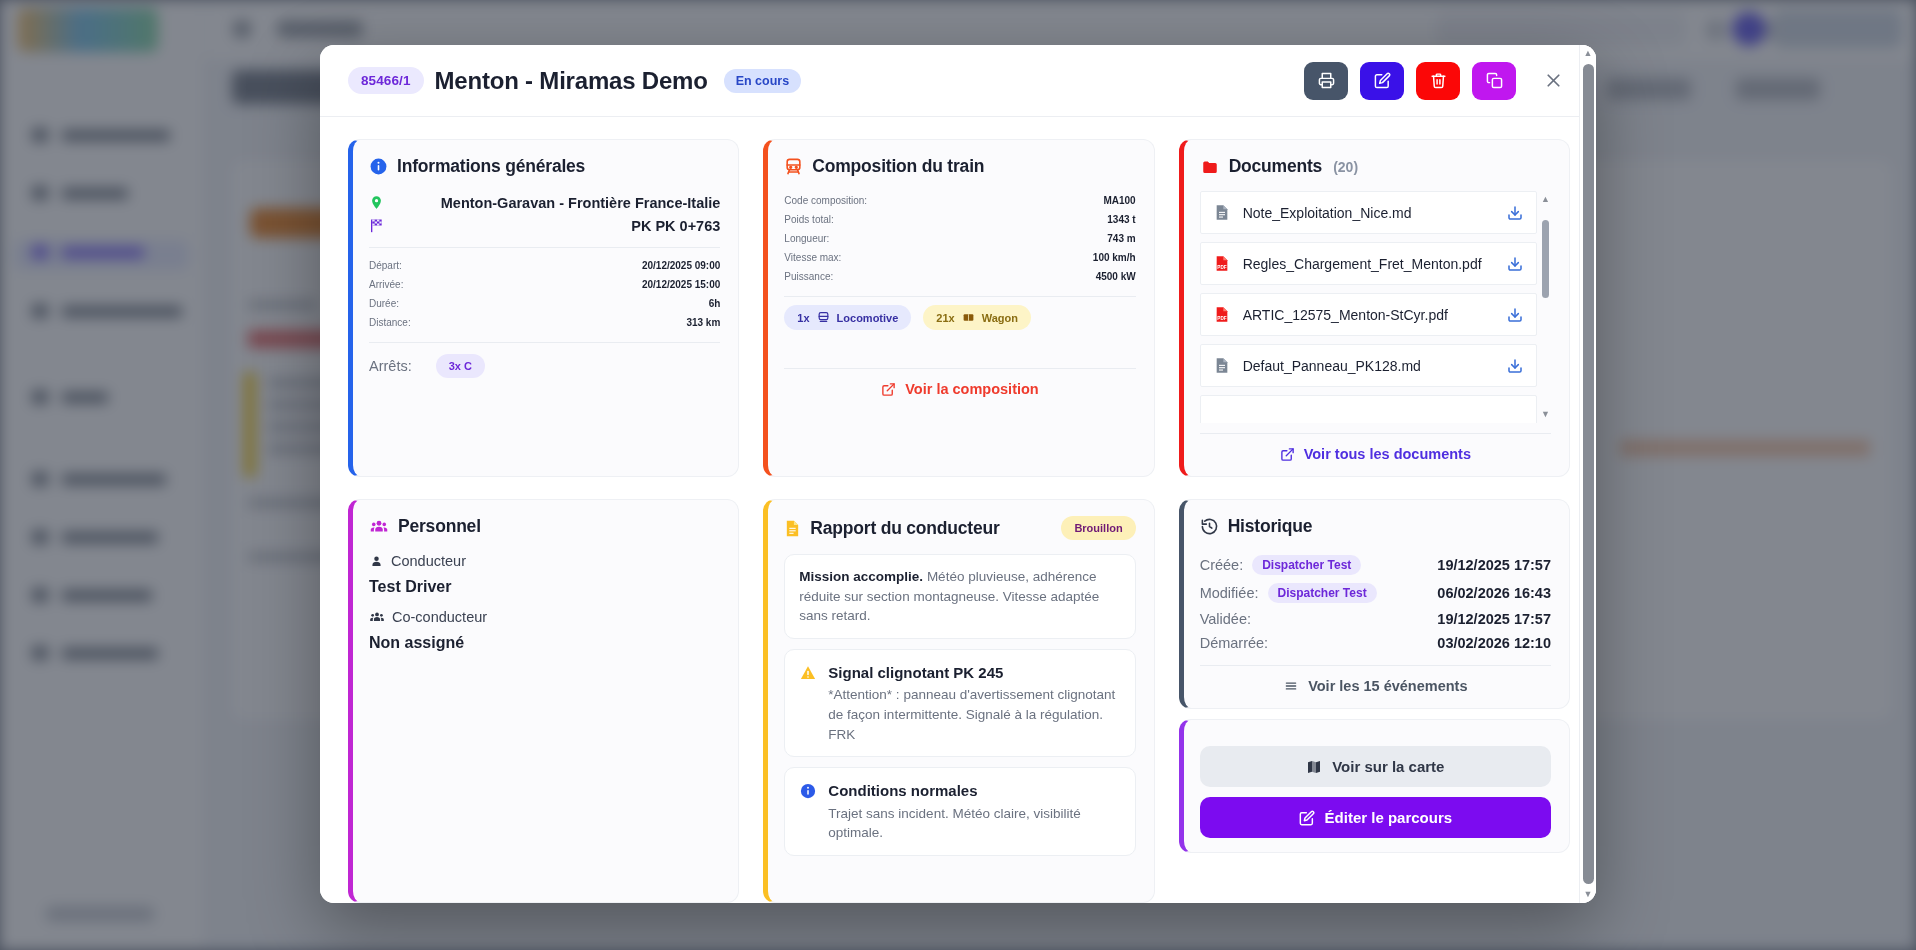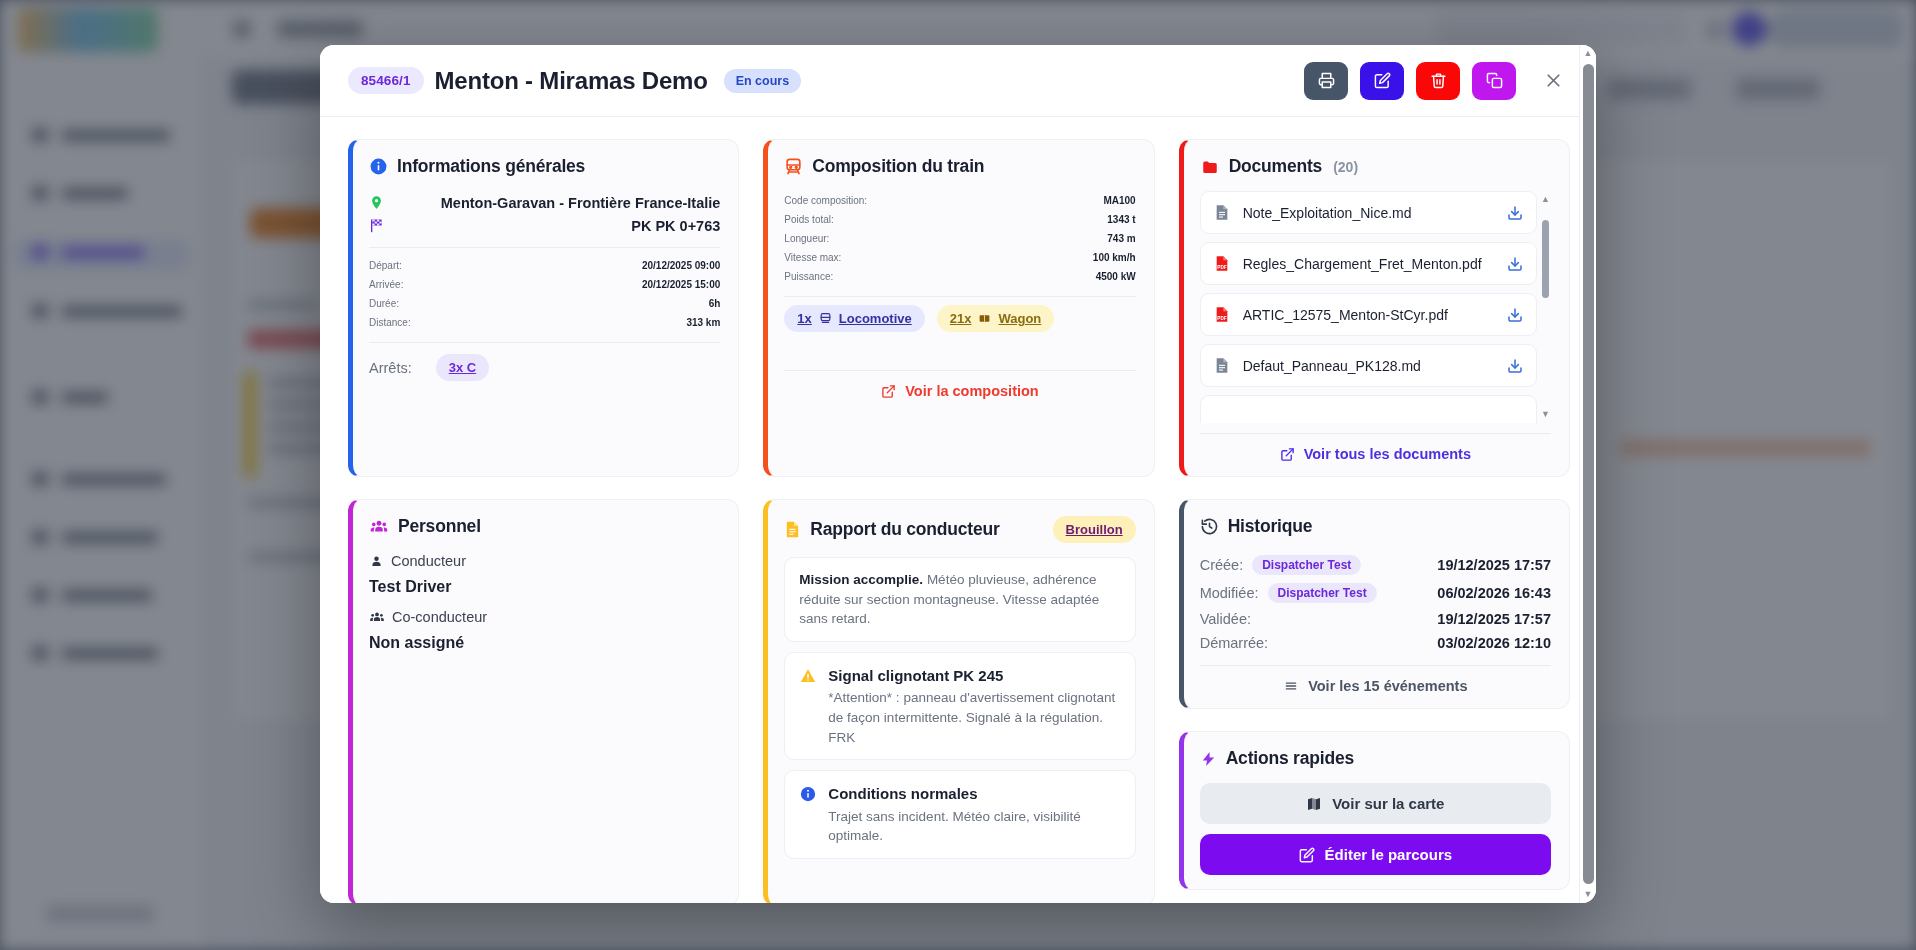--- a/index.html
+++ b/index.html
@@ -179,21 +179,21 @@
     padding: 4px 0; font-size: 10px;
   }
   .row .k { color:#6b7280; }
   .row .v { color:#1b2030; font-weight:700; }
   .row-icon { display:flex; align-items:center; gap:24px; padding: 3px 0; }
   .row-icon .v { margin-left:auto; color:#1b2030; font-weight:700; font-size:14.5px; }
   .divider { height:1px; background:#e9ecf1; margin:10px 0 8px; }
 
   .tag {
     display:inline-flex; align-items:center; gap:7px;
-    font-size:13px; font-weight:700; padding:6px 13px; border-radius:999px;text-decoration:underline;
+    font-size:11px; font-weight:700; padding:6px 13px; border-radius:999px;
   }
   .tag-indigo { background:#e6e9fd; color:#3730a3; }
   .tag-yellow { background:#fdf4c7; color:#8a6d12; }
   .tag-violet { background:#eae7fd; color:#6d28d9; }
   .tag-amber  { background:#fdf0b8; color:#701a75; }
 
   .card-link {
     display:flex; align-items:center; justify-content:center; gap:9px;
     font-size:14.5px; font-weight:700; padding-top:12px; margin-top:10px;
     border-top:1px solid #e9ecf1; cursor:pointer;
@@ -202,21 +202,21 @@
   .link-indigo { color:#4f2fe0; }
   .link-slate { color:#4b5563; }
 
   
   #doc-list {
     position:relative; max-height: 232px; overflow:hidden;
     padding-right: 14px;
   }
   .doc-item {
     display:flex; align-items:center; gap:13px;
-    background:#fff; border:1px solid #eceff3; border-radius:9px;
+    background:#fff; border:1px solid #eceff3; border-radius:2px;
     padding:11px 13px; margin-bottom:8px; font-size:14px; color:#1b2030; cursor:pointer;
   }
   .doc-name { flex:1 1 auto; white-space:nowrap; overflow:hidden; text-overflow:ellipsis; }
   .doc-dl { color:#3a6fd8; flex:0 0 auto; cursor:pointer; }
   #doc-scroll-track {
     position:absolute; right:0; top:0; width:11px; height:100%;
     display:flex; flex-direction:column; align-items:center;
   }
   #doc-scroll-thumb { width:7px; background:#9ca3af; border-radius:4px; height:78px; margin:12px 0 auto; }
 
@@ -707,21 +707,21 @@
             </svg>
         </span>
         <span>
           <div class="note-title">Conditions normales</div>
           <div class="note-body">Trajet sans incident. Météo claire, visibilité optimale.</div>
         </span>
       </div>
       <div style="height:22px"></div>
     </div>
 
-    <div style="display:flex;flex-direction:column;gap:22px">
+    <div style="display:flex;flex-direction:column;gap:10px">
 
       <div class="card" style="border-left-color:#475569">
         <div class="card-head">
           <span>
             <svg width="19" height="19" viewBox="0 0 24 24" fill="none" stroke="#303747" stroke-width="2" stroke-linecap="round" stroke-linejoin="round">
               <path d="M3 12a9 9 0 1 0 3-6.7"></path>
                 <polyline points="3 4 3 9 8 9"></polyline>
                 <polyline points="12 8 12 12 15 14"></polyline>
             </svg>
           </span>
@@ -753,28 +753,20 @@
                 <line x1="4" y1="7" x2="20" y2="7"></line>
                 <line x1="4" y1="12" x2="20" y2="12"></line>
                 <line x1="4" y1="17" x2="20" y2="17"></line>
               </svg>
           </span>
           <span>Voir les 15 événements</span>
         </div>
       </div>
 
       <div class="card" style="border-left-color:#9333ea">
-        <div class="card-head">
-          <span>
-            <svg width="17" height="20" viewBox="0 0 24 24" fill="#9333ea">
-                <path d="M13.5 2L4 14h6l-1.5 8L20 10h-6.5z"></path>
-              </svg>
-          </span>
-          <span class="card-title">Actions rapides</span>
-        </div>
 
         <button class="qa-btn qa-ghost">
           <span>
             <svg width="16" height="16" viewBox="0 0 24 24" fill="#303747">
                 <path d="M3 5l6-2v16l-6 2z"></path>
                 <path d="M9 3l6 2v16l-6-2z" opacity=".55"></path>
                 <path d="M15 5l6-2v16l-6 2z"></path>
               </svg>
           </span>
           <span>Voir sur la carte</span>

